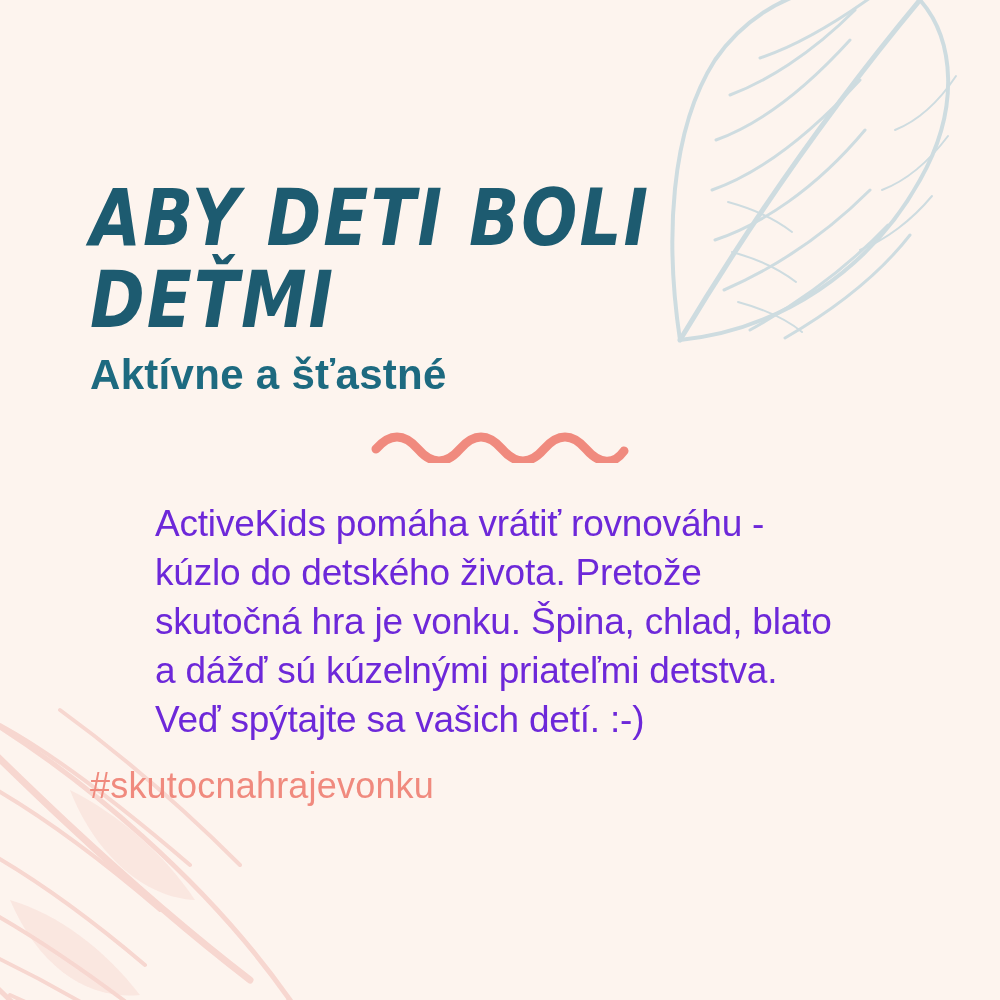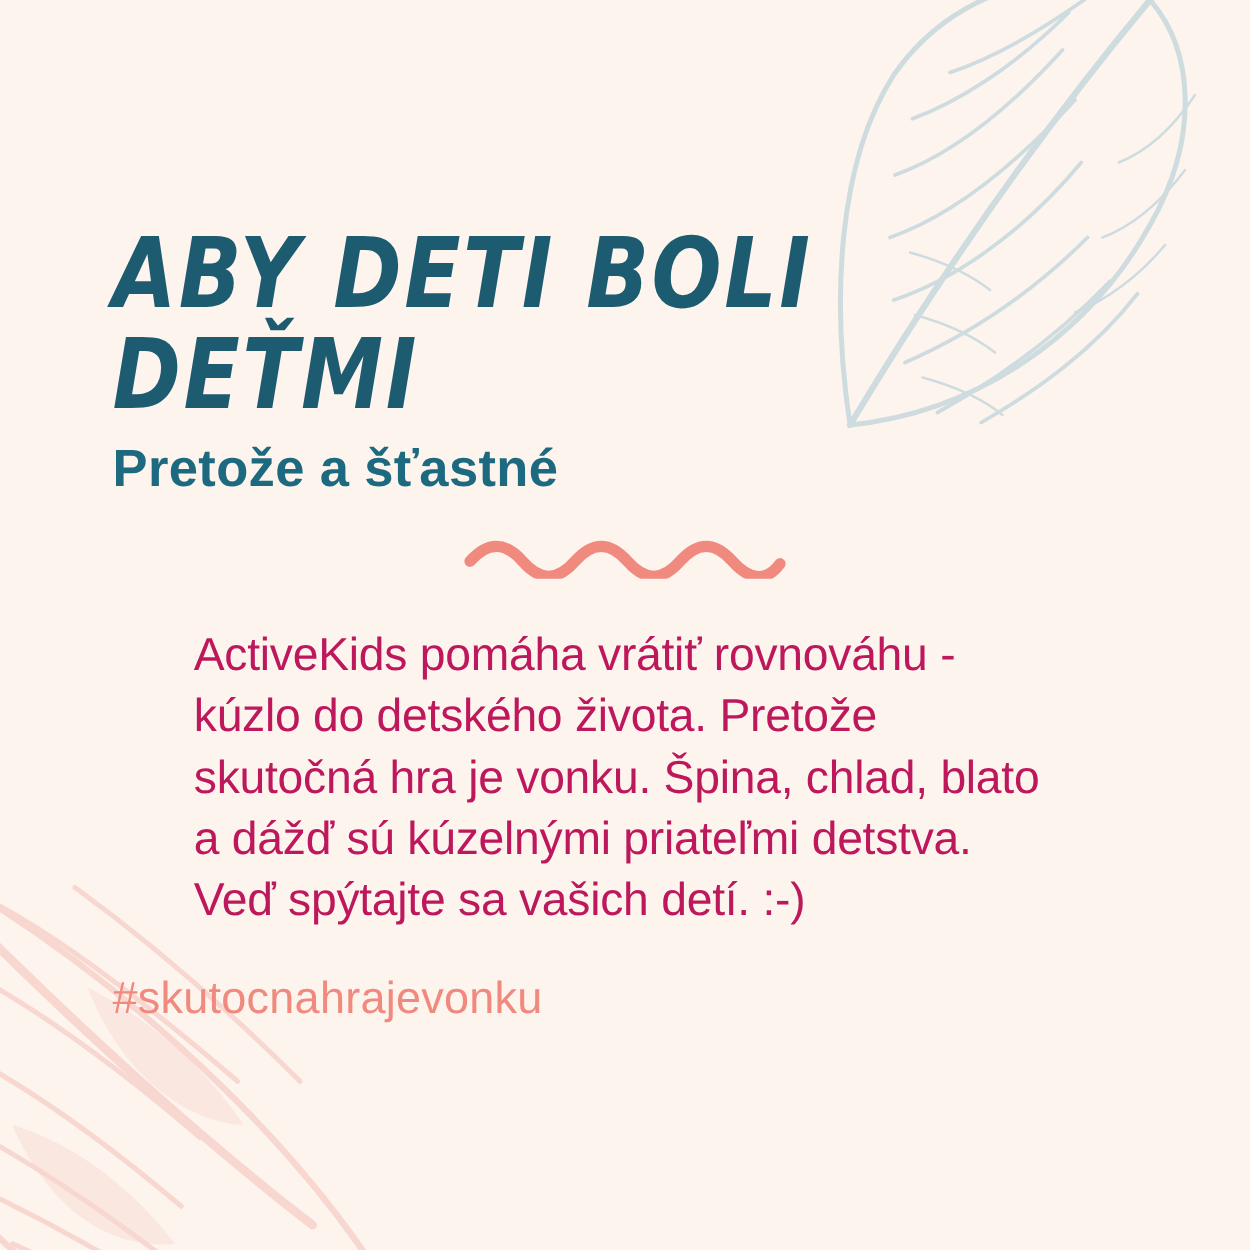--- a/index.html
+++ b/index.html
@@ -79,31 +79,31 @@
   .squiggle-wrap {
     margin-top: 30px;
     display: flex;
     justify-content: center;
   }
 
   .body-text {
     font-family: "Liberation Sans", sans-serif;
     font-size: 37px;
     line-height: 1.33;
-    color: #be185d;
+    color: #6d28d9;
     margin: 36px auto 0 auto;
     max-width: 690px;
     letter-spacing: -0.2px;
   }
 
   .hashtag {
     font-family: "Liberation Sans", sans-serif;
     font-size: 36px;
     color: #f08a7e;
-    margin-top: 32px;
+    margin-top: 20px;
     letter-spacing: 0.2px;
   }
 </style>
 </head>
 <body>
 
 <div class="poster">
 
   <svg class="leaf-top-right" viewBox="0 0 420 420" aria-hidden="true">
     <g stroke="#a8c9d6" fill="none" stroke-width="3" stroke-linecap="round">
@@ -141,21 +141,21 @@
     <g fill="#f6d2cb" opacity="0.45">
       <path d="M120 250 C170 265, 215 300, 250 345 C200 350, 150 320, 120 250 Z"></path>
       <path d="M180 140 C230 165, 275 205, 305 250 C255 248, 205 205, 180 140 Z"></path>
     </g>
   </svg>
 
   <div class="content">
 
     <h1 class="headline">Aby deti boli deťmi</h1>
 
-    <h2 class="subheadline">Pretože a šťastné</h2>
+    <h2 class="subheadline">Aktívne a šťastné</h2>
 
     <div class="squiggle-wrap">
       <svg width="260" height="34" viewBox="0 0 260 34" aria-hidden="true">
         <path d="M6 20 C20 4, 34 4, 48 20 C62 36, 76 36, 90 20 C104 4, 118 4, 132 20 C146 36, 160 36, 174 20 C188 4, 202 4, 216 20 C230 36, 244 36, 254 22" fill="none" stroke="#f08a7e" stroke-width="9" stroke-linecap="round"></path>
       </svg>
     </div>
 
     <p class="body-text">ActiveKids pomáha vrátiť rovnováhu - kúzlo do detského života. Pretože skutočná hra je vonku. Špina, chlad, blato a dážď sú kúzelnými priateľmi detstva. Veď spýtajte sa vašich detí. :-)</p>
 
     <div class="hashtag">#skutocnahrajevonku</div>

